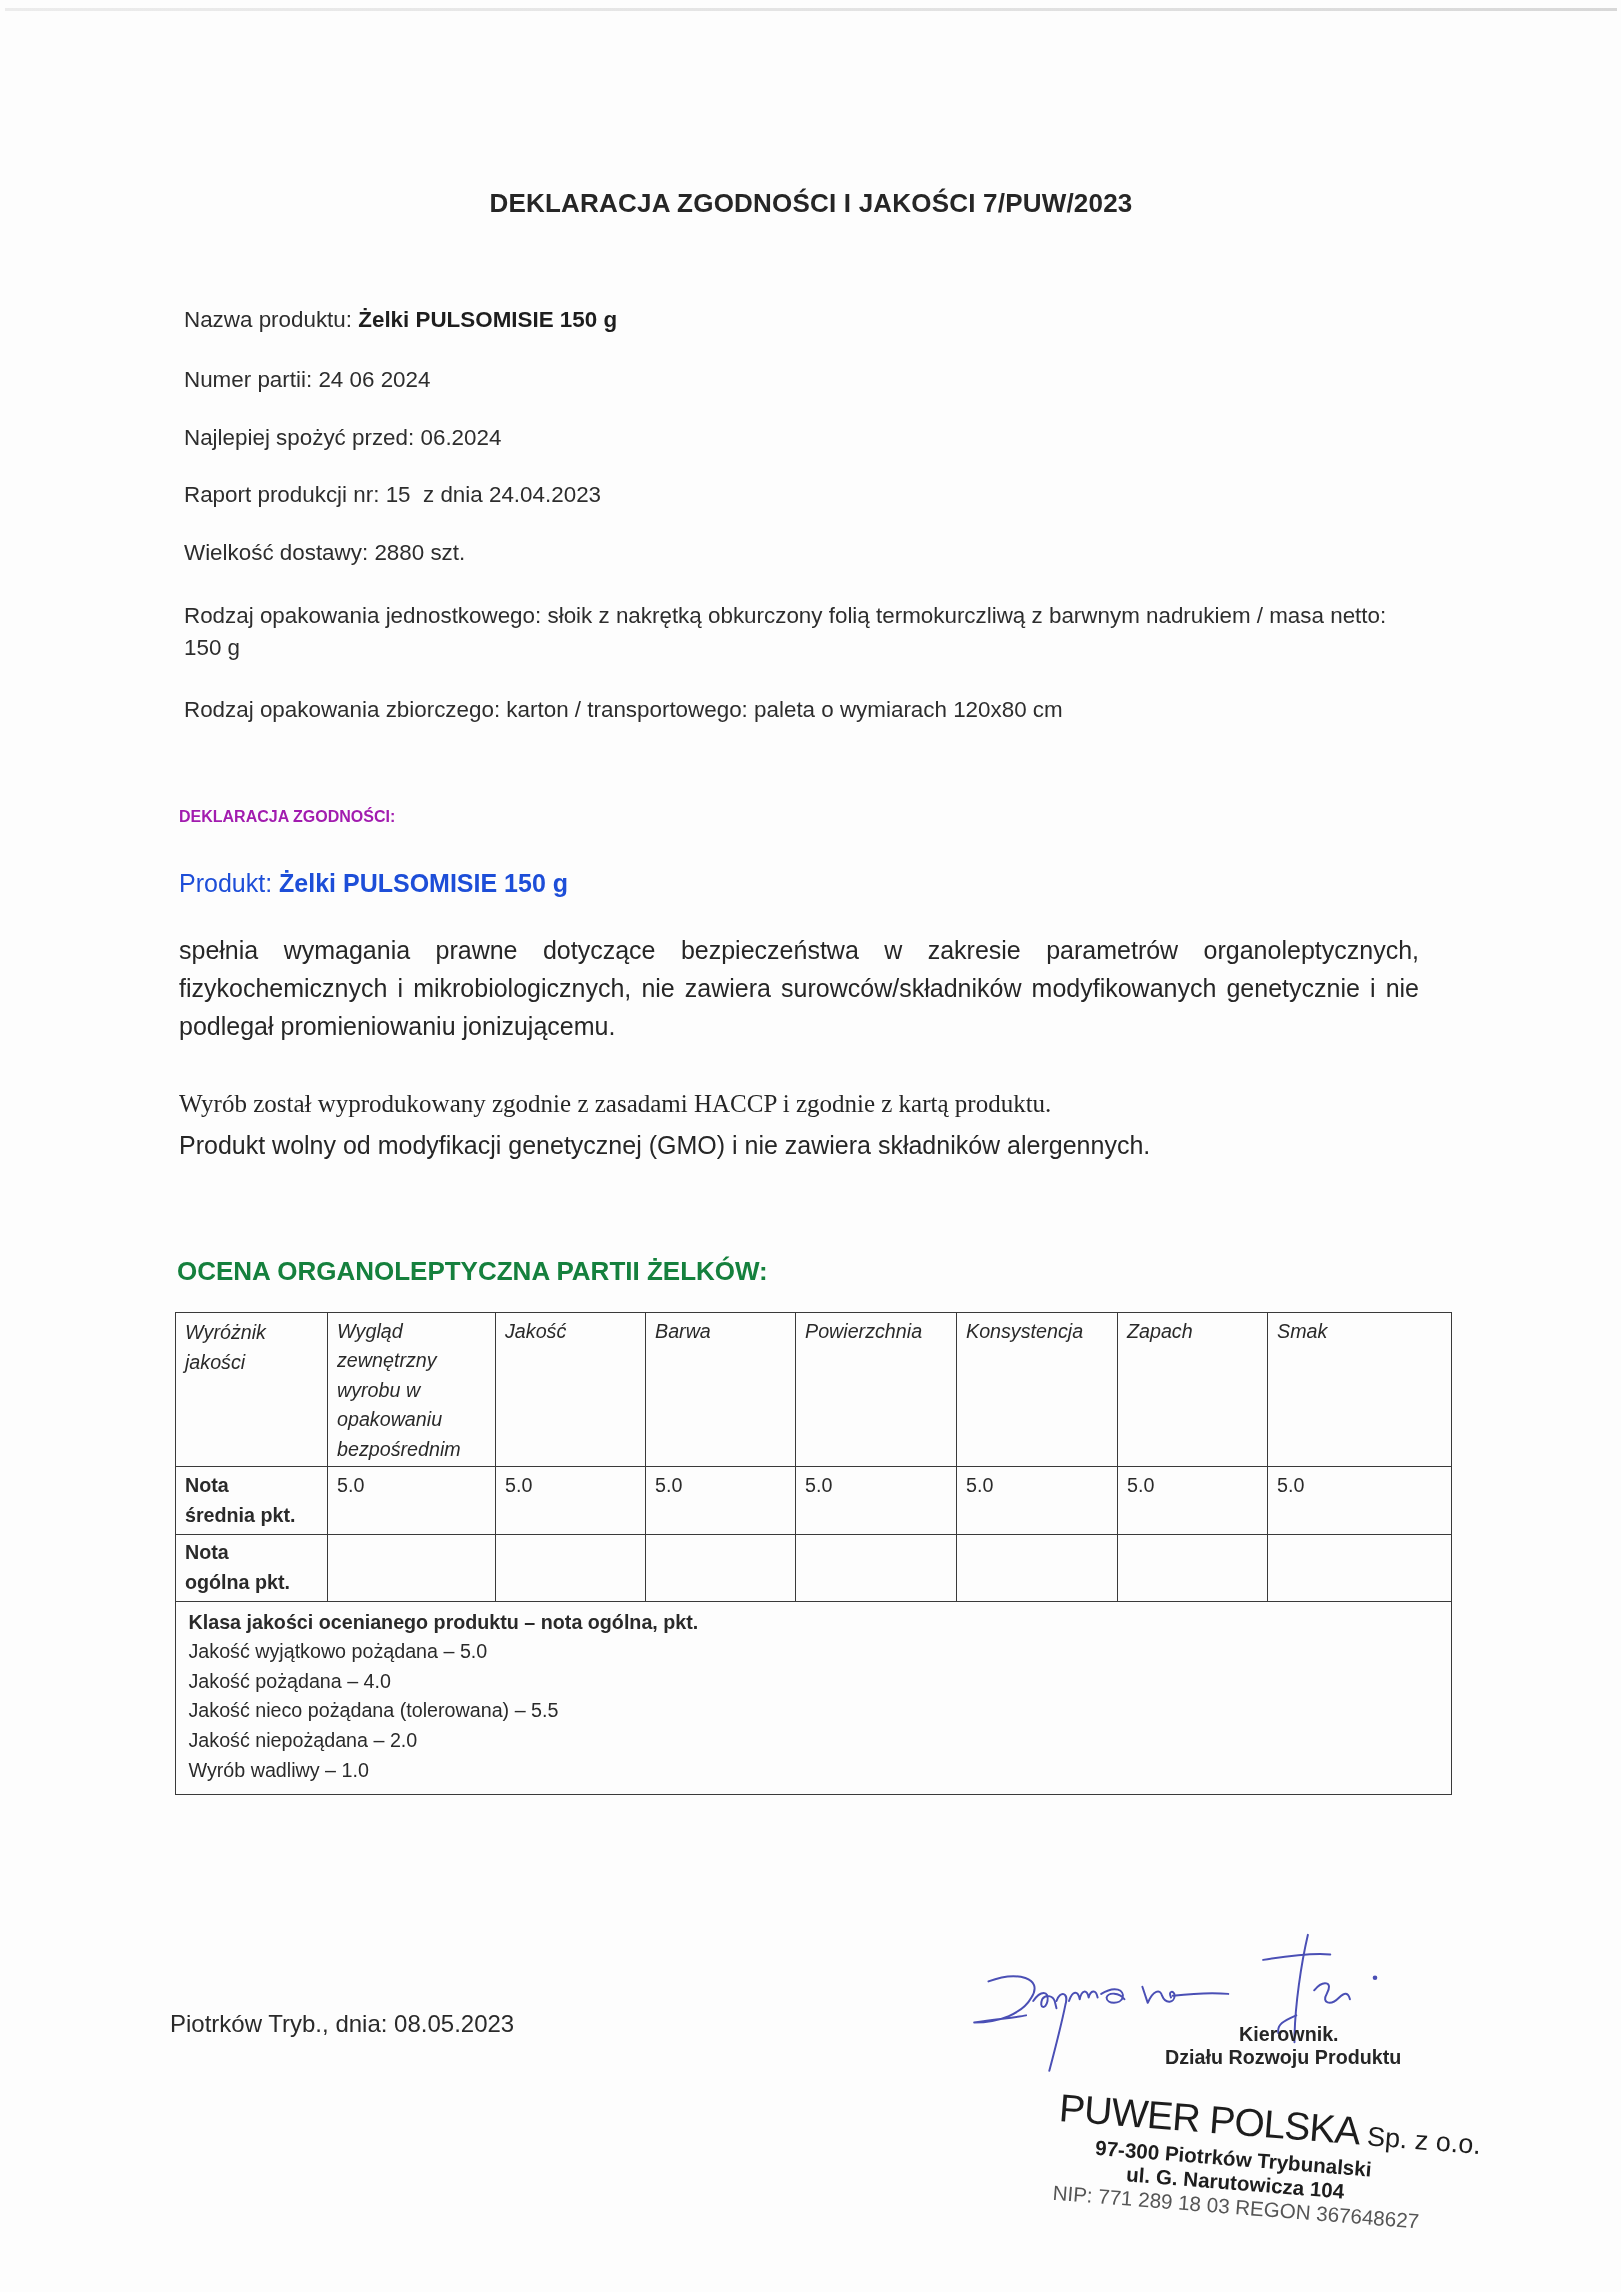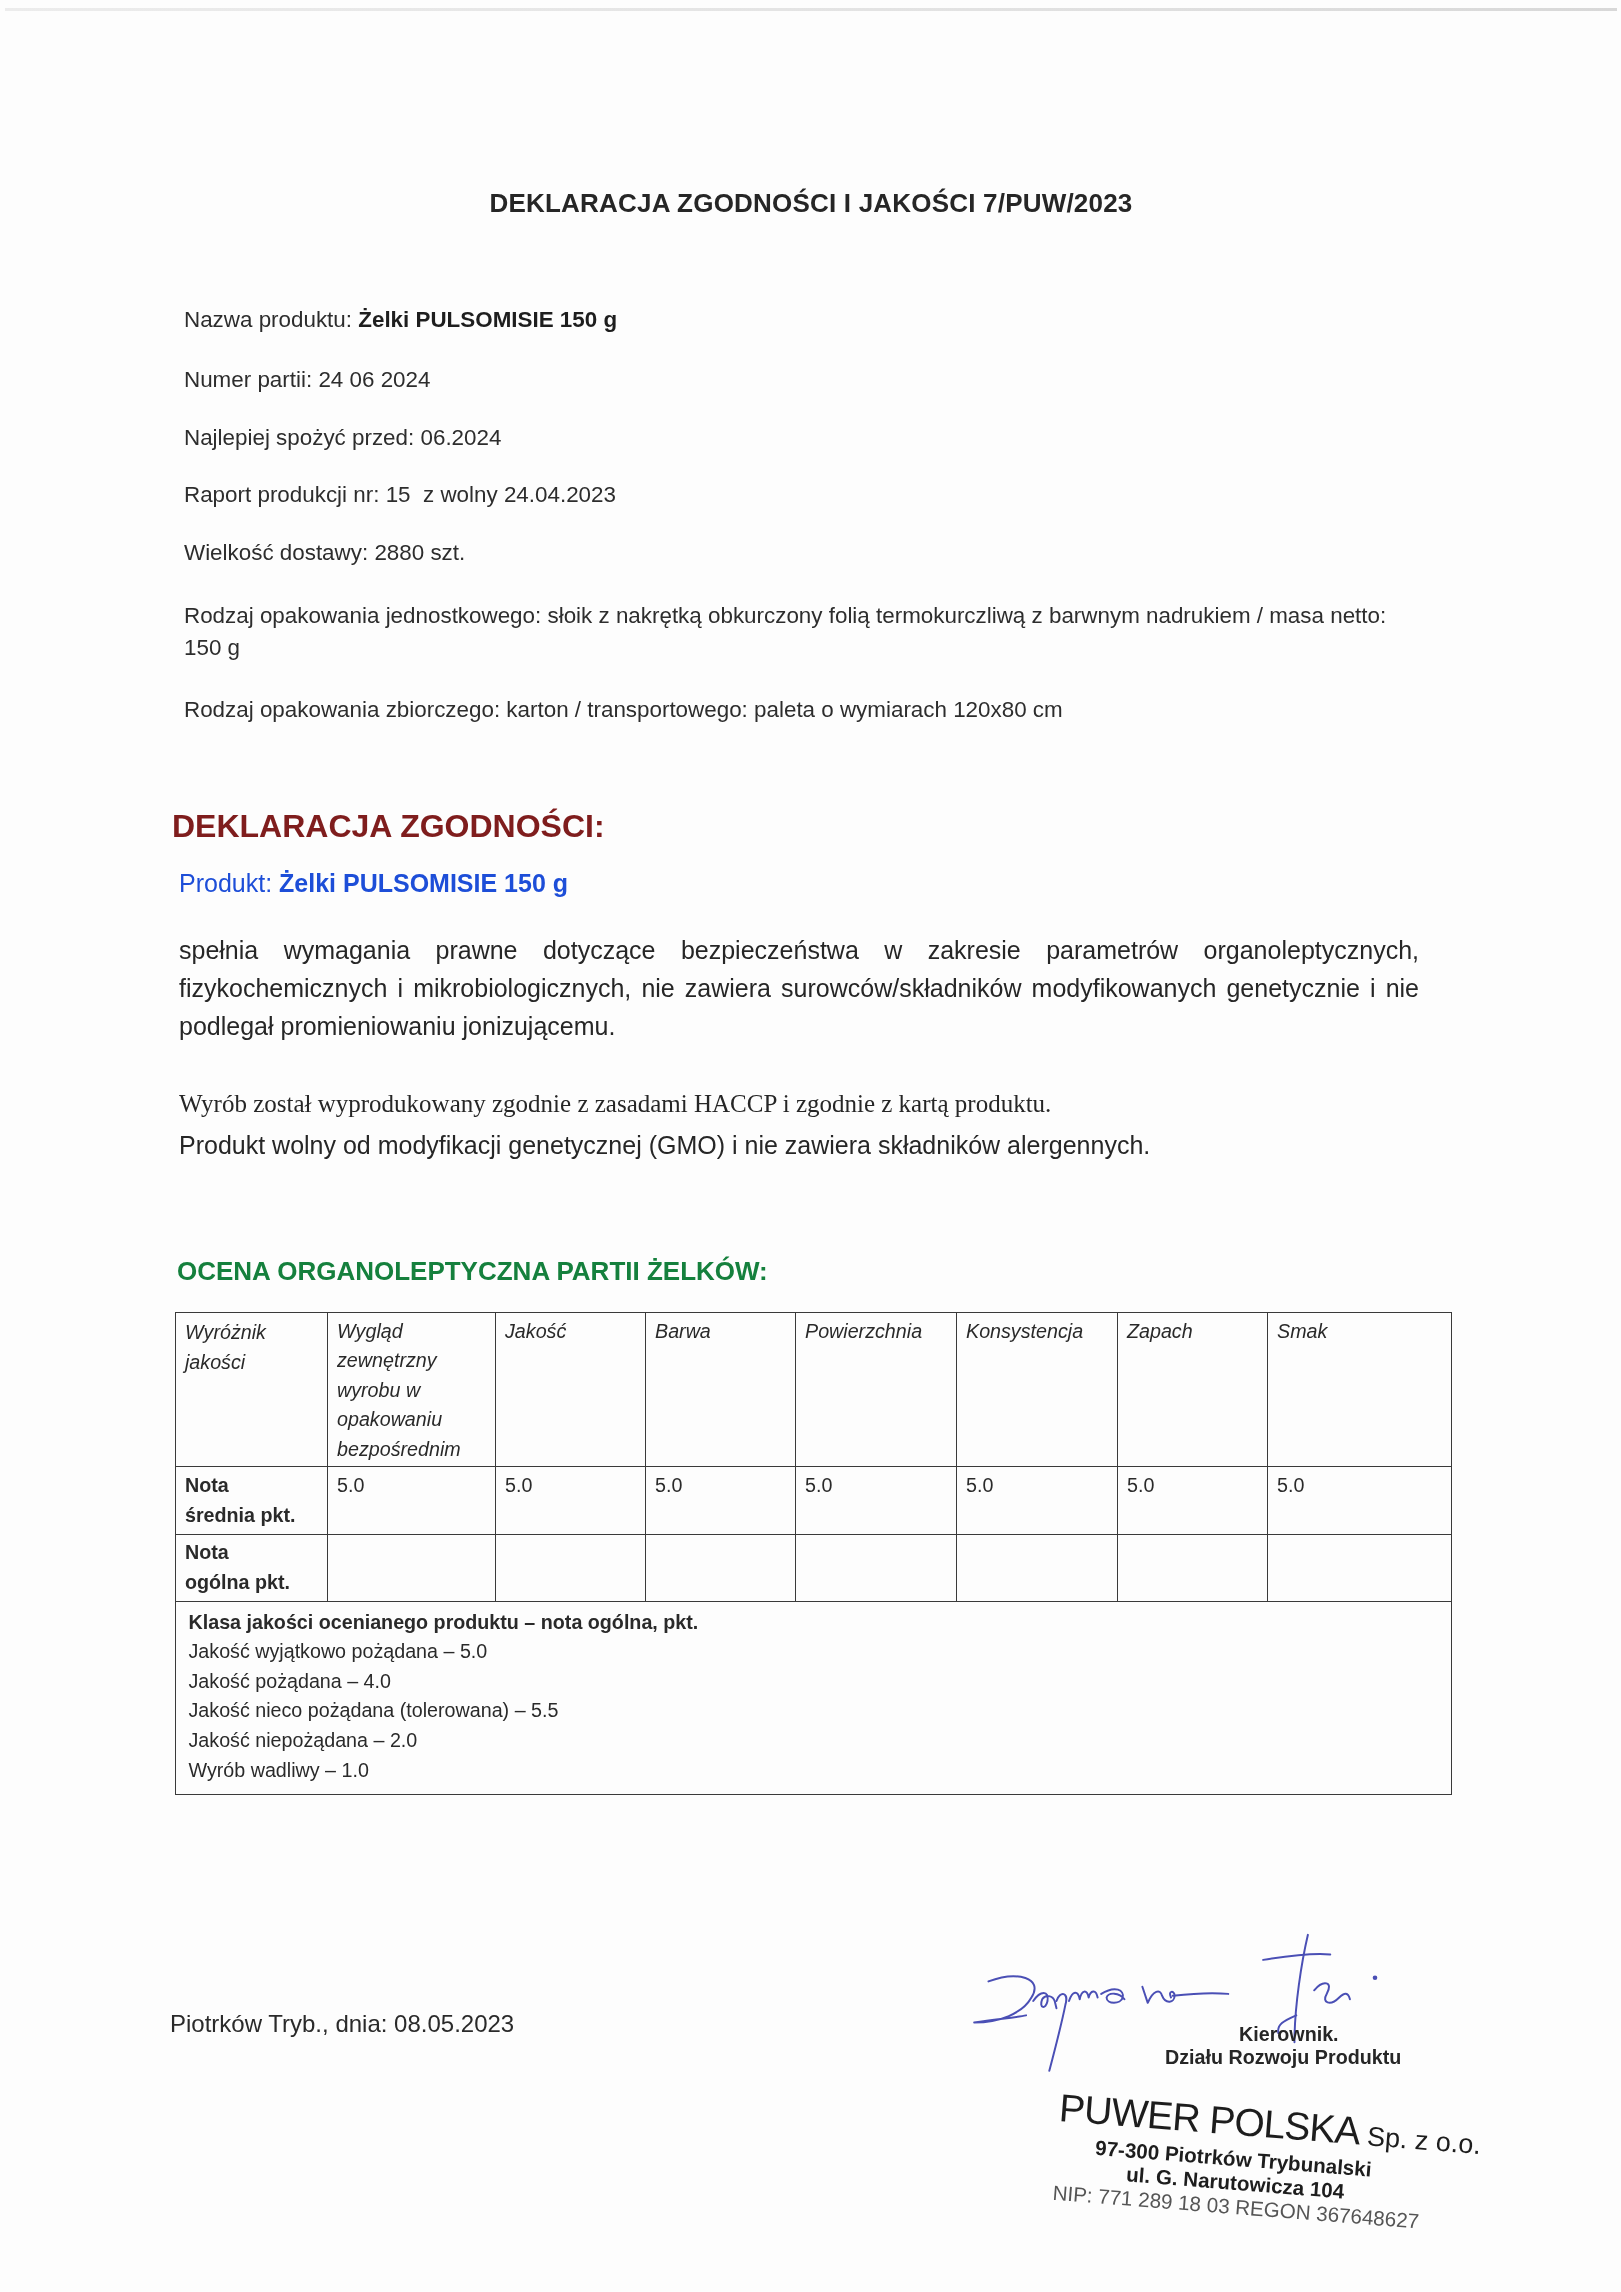--- a/index.html
+++ b/index.html
@@ -40,24 +40,24 @@
     .info b { color: #1e1e1e; }
     .info-wrap {
       left: 184px;
       width: 1236px;
       white-space: normal;
       font-size: 22.4px;
       line-height: 32px;
       color: #2d2d2d;
     }
     .section-heading {
-      left: 172px;
-      font-size: 32px;
-      font-weight: bold;
-      color: #7f1d1d;
+      left: 179px;
+      font-size: 16px;
+      font-weight: bold;
+      color: #a21caf;
     }
     .product-line {
       left: 179px;
       font-size: 25px;
       color: #1d4ed8;
     }
     .para {
       left: 179px;
       width: 1240px;
       white-space: normal;
@@ -169,21 +169,21 @@
   <span>Numer partii:</span>
   <span>24 06 2024</span>
 </div>
 <div class="abs info" style="top:425px;">
   <span>Najlepiej spożyć przed:</span>
   <span>06.2024</span>
 </div>
 <div class="abs info" style="top:482px;">
   <span>Raport produkcji nr:</span>
   <span>15</span>&nbsp;
-  <span>z wolny</span>
+  <span>z dnia</span>
   <span>24.04.2023</span>
 </div>
 <div class="abs info" style="top:540px;">
   <span>Wielkość dostawy:</span>
   <span>2880 szt.</span>
 </div>
 <div class="abs info-wrap" style="top:600px;">Rodzaj opakowania jednostkowego: słoik z nakrętką obkurczony folią termokurczliwą z barwnym nadrukiem / masa netto: 150 g</div>
 <div class="abs info" style="top:697px;">Rodzaj opakowania zbiorczego: karton / transportowego: paleta o wymiarach 120x80 cm</div>
 
 <div class="abs section-heading" style="top:808px;">DEKLARACJA ZGODNOŚCI:</div>

